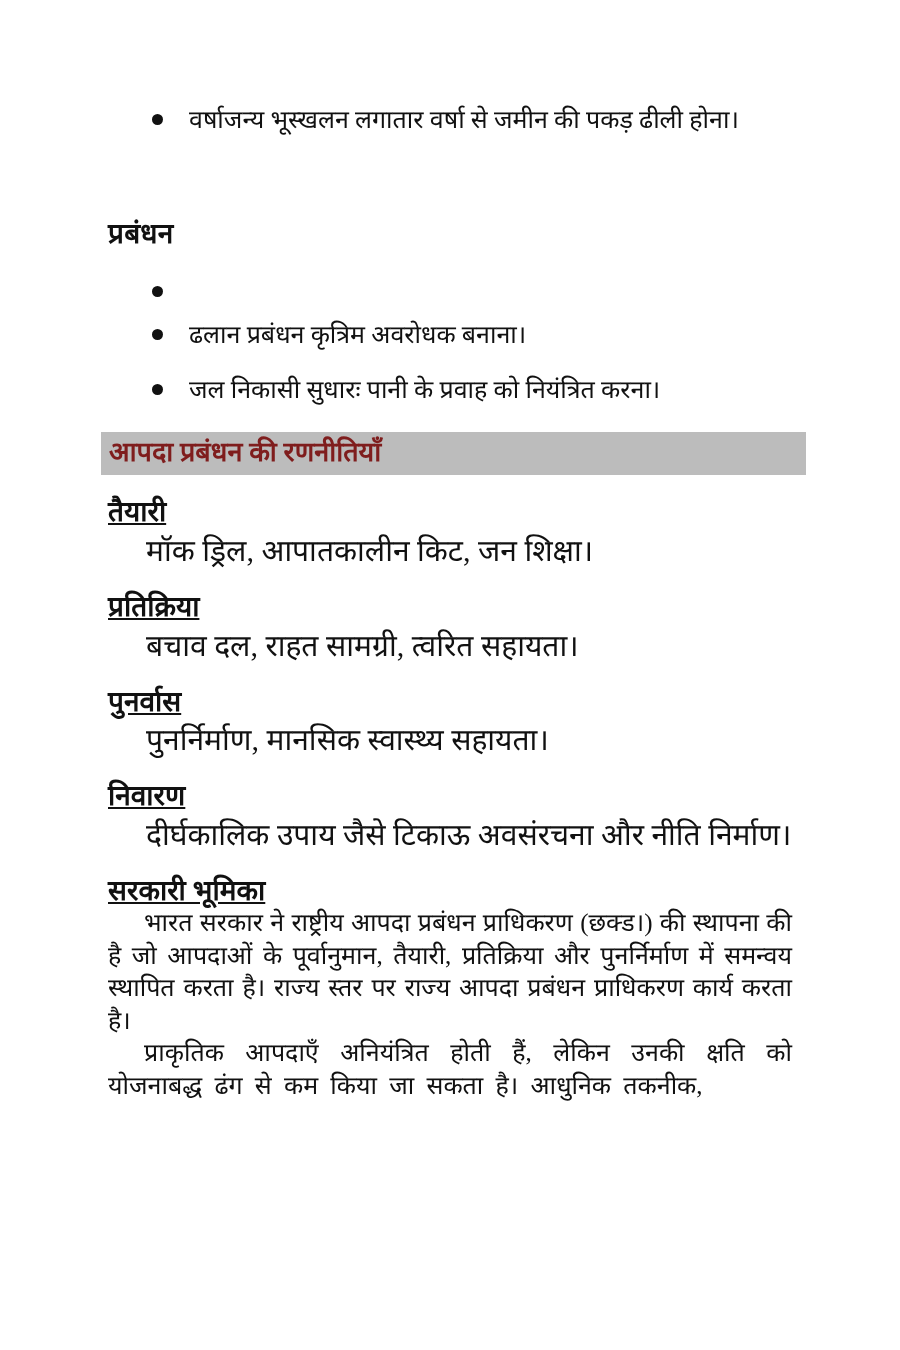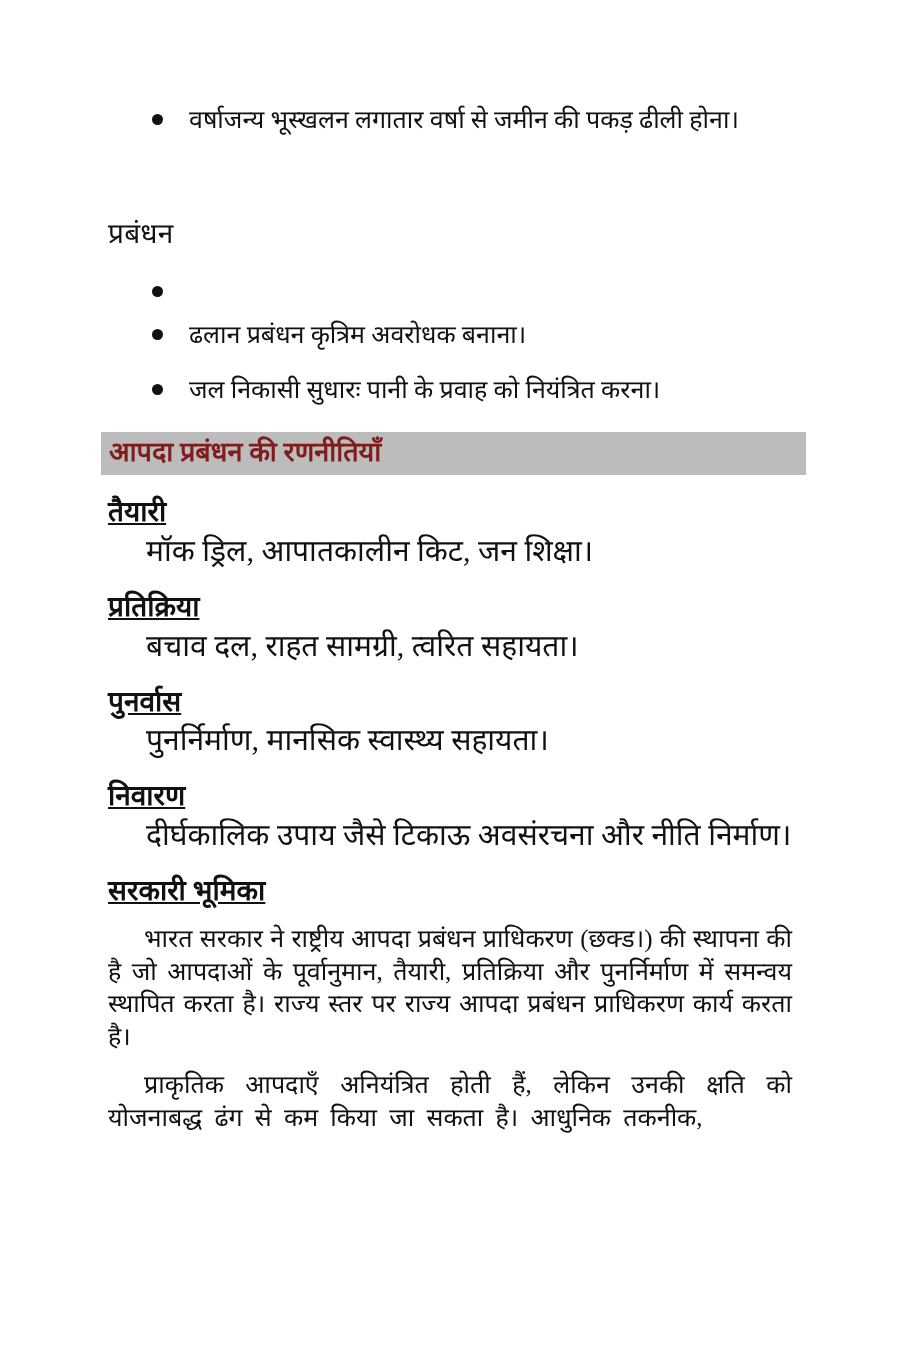--- a/index.html
+++ b/index.html
@@ -31,21 +31,21 @@
     width: 11px;
     height: 11px;
     border-radius: 50%;
     background: #111111;
     margin: 10px 26px 0 44px;
   }
   .top-bullet-wrap { margin-bottom: 0; }
   
   .h-main {
     font-size: 28px;
-    font-weight: normal;
+    font-weight: bold;
     line-height: 1.2;
     margin-top: 80px;
     letter-spacing: 0.2px;
   }
   .h-sub {
     font-size: 28px;
     font-weight: bold;
     line-height: 1.2;
     margin-top: 20px;
     text-decoration: underline;
@@ -63,21 +63,20 @@
     line-height: 1.2;
     color: #7f1d1d;
   }
   .sub-text {
     margin-top: 2px;
     padding-left: 38px;
     font-size: 30px;
     line-height: 1.3;
   }
   .para {
-    margin-top: 16px;
     font-size: 25px;
     line-height: 1.3;
     text-align: justify;
     text-indent: 36px;
   }
   .para.loose { word-spacing: 6px; }
   .page-number {
     position: absolute;
     left: 0;
     right: 0;

